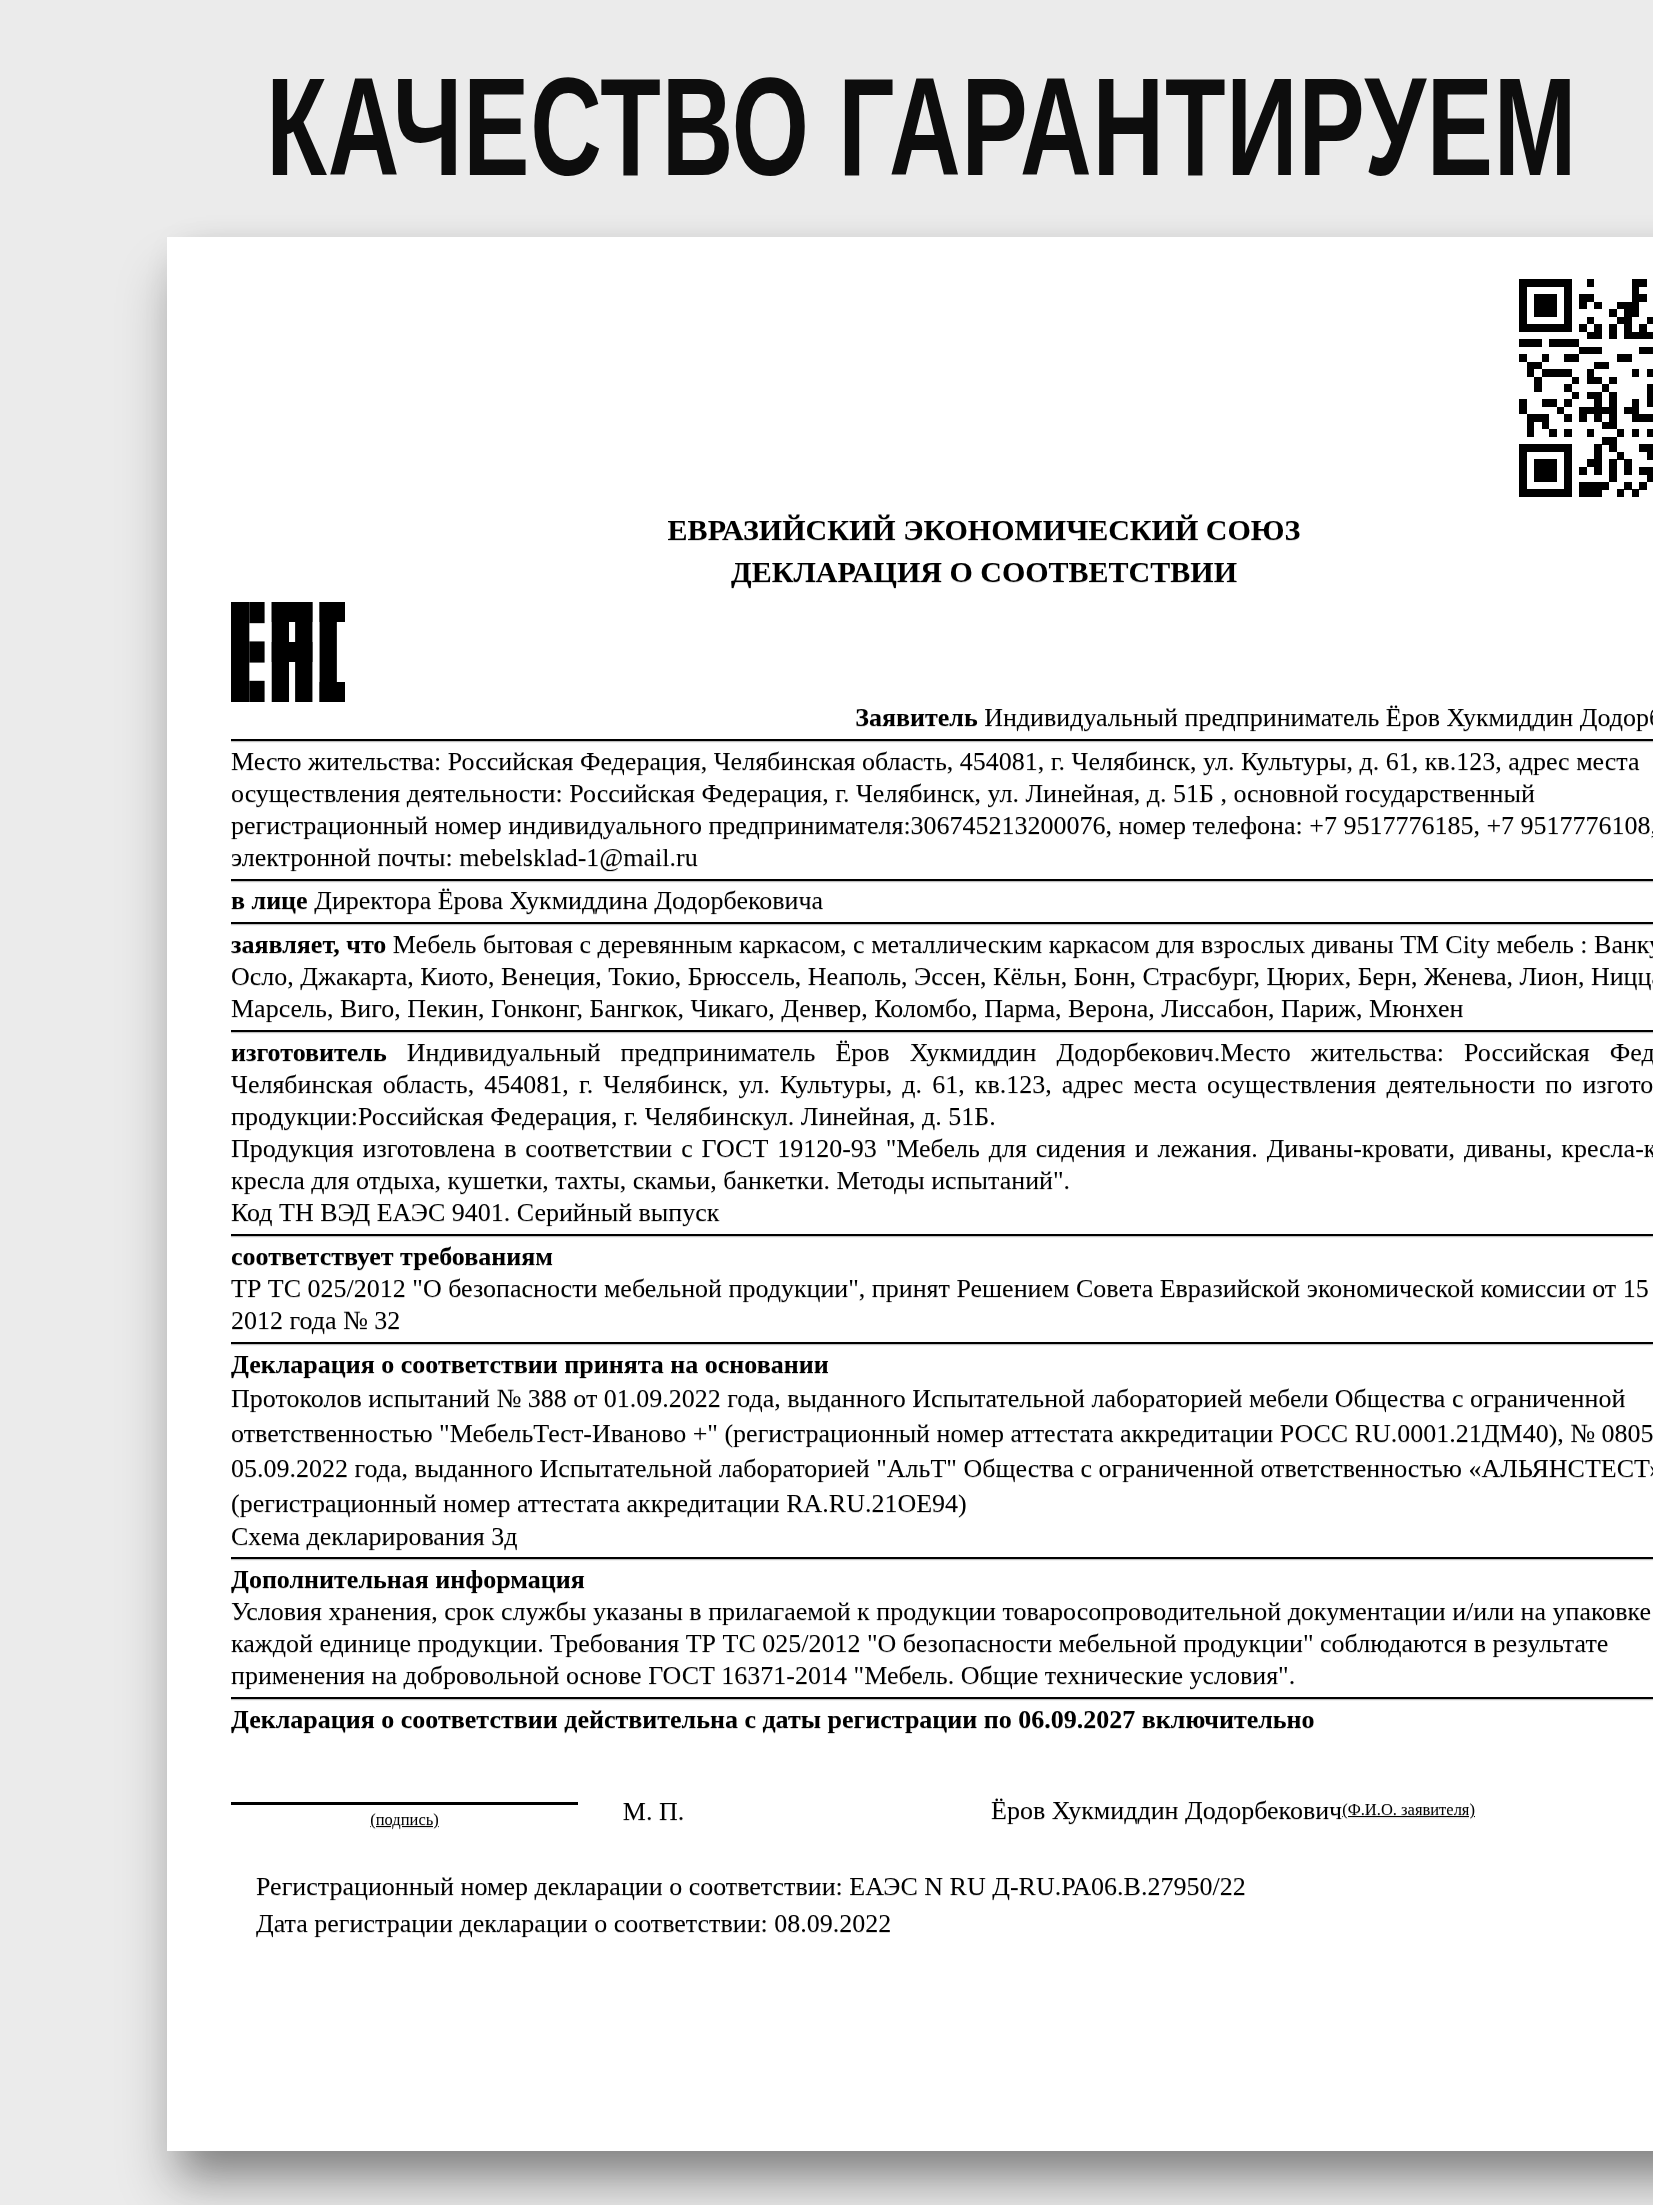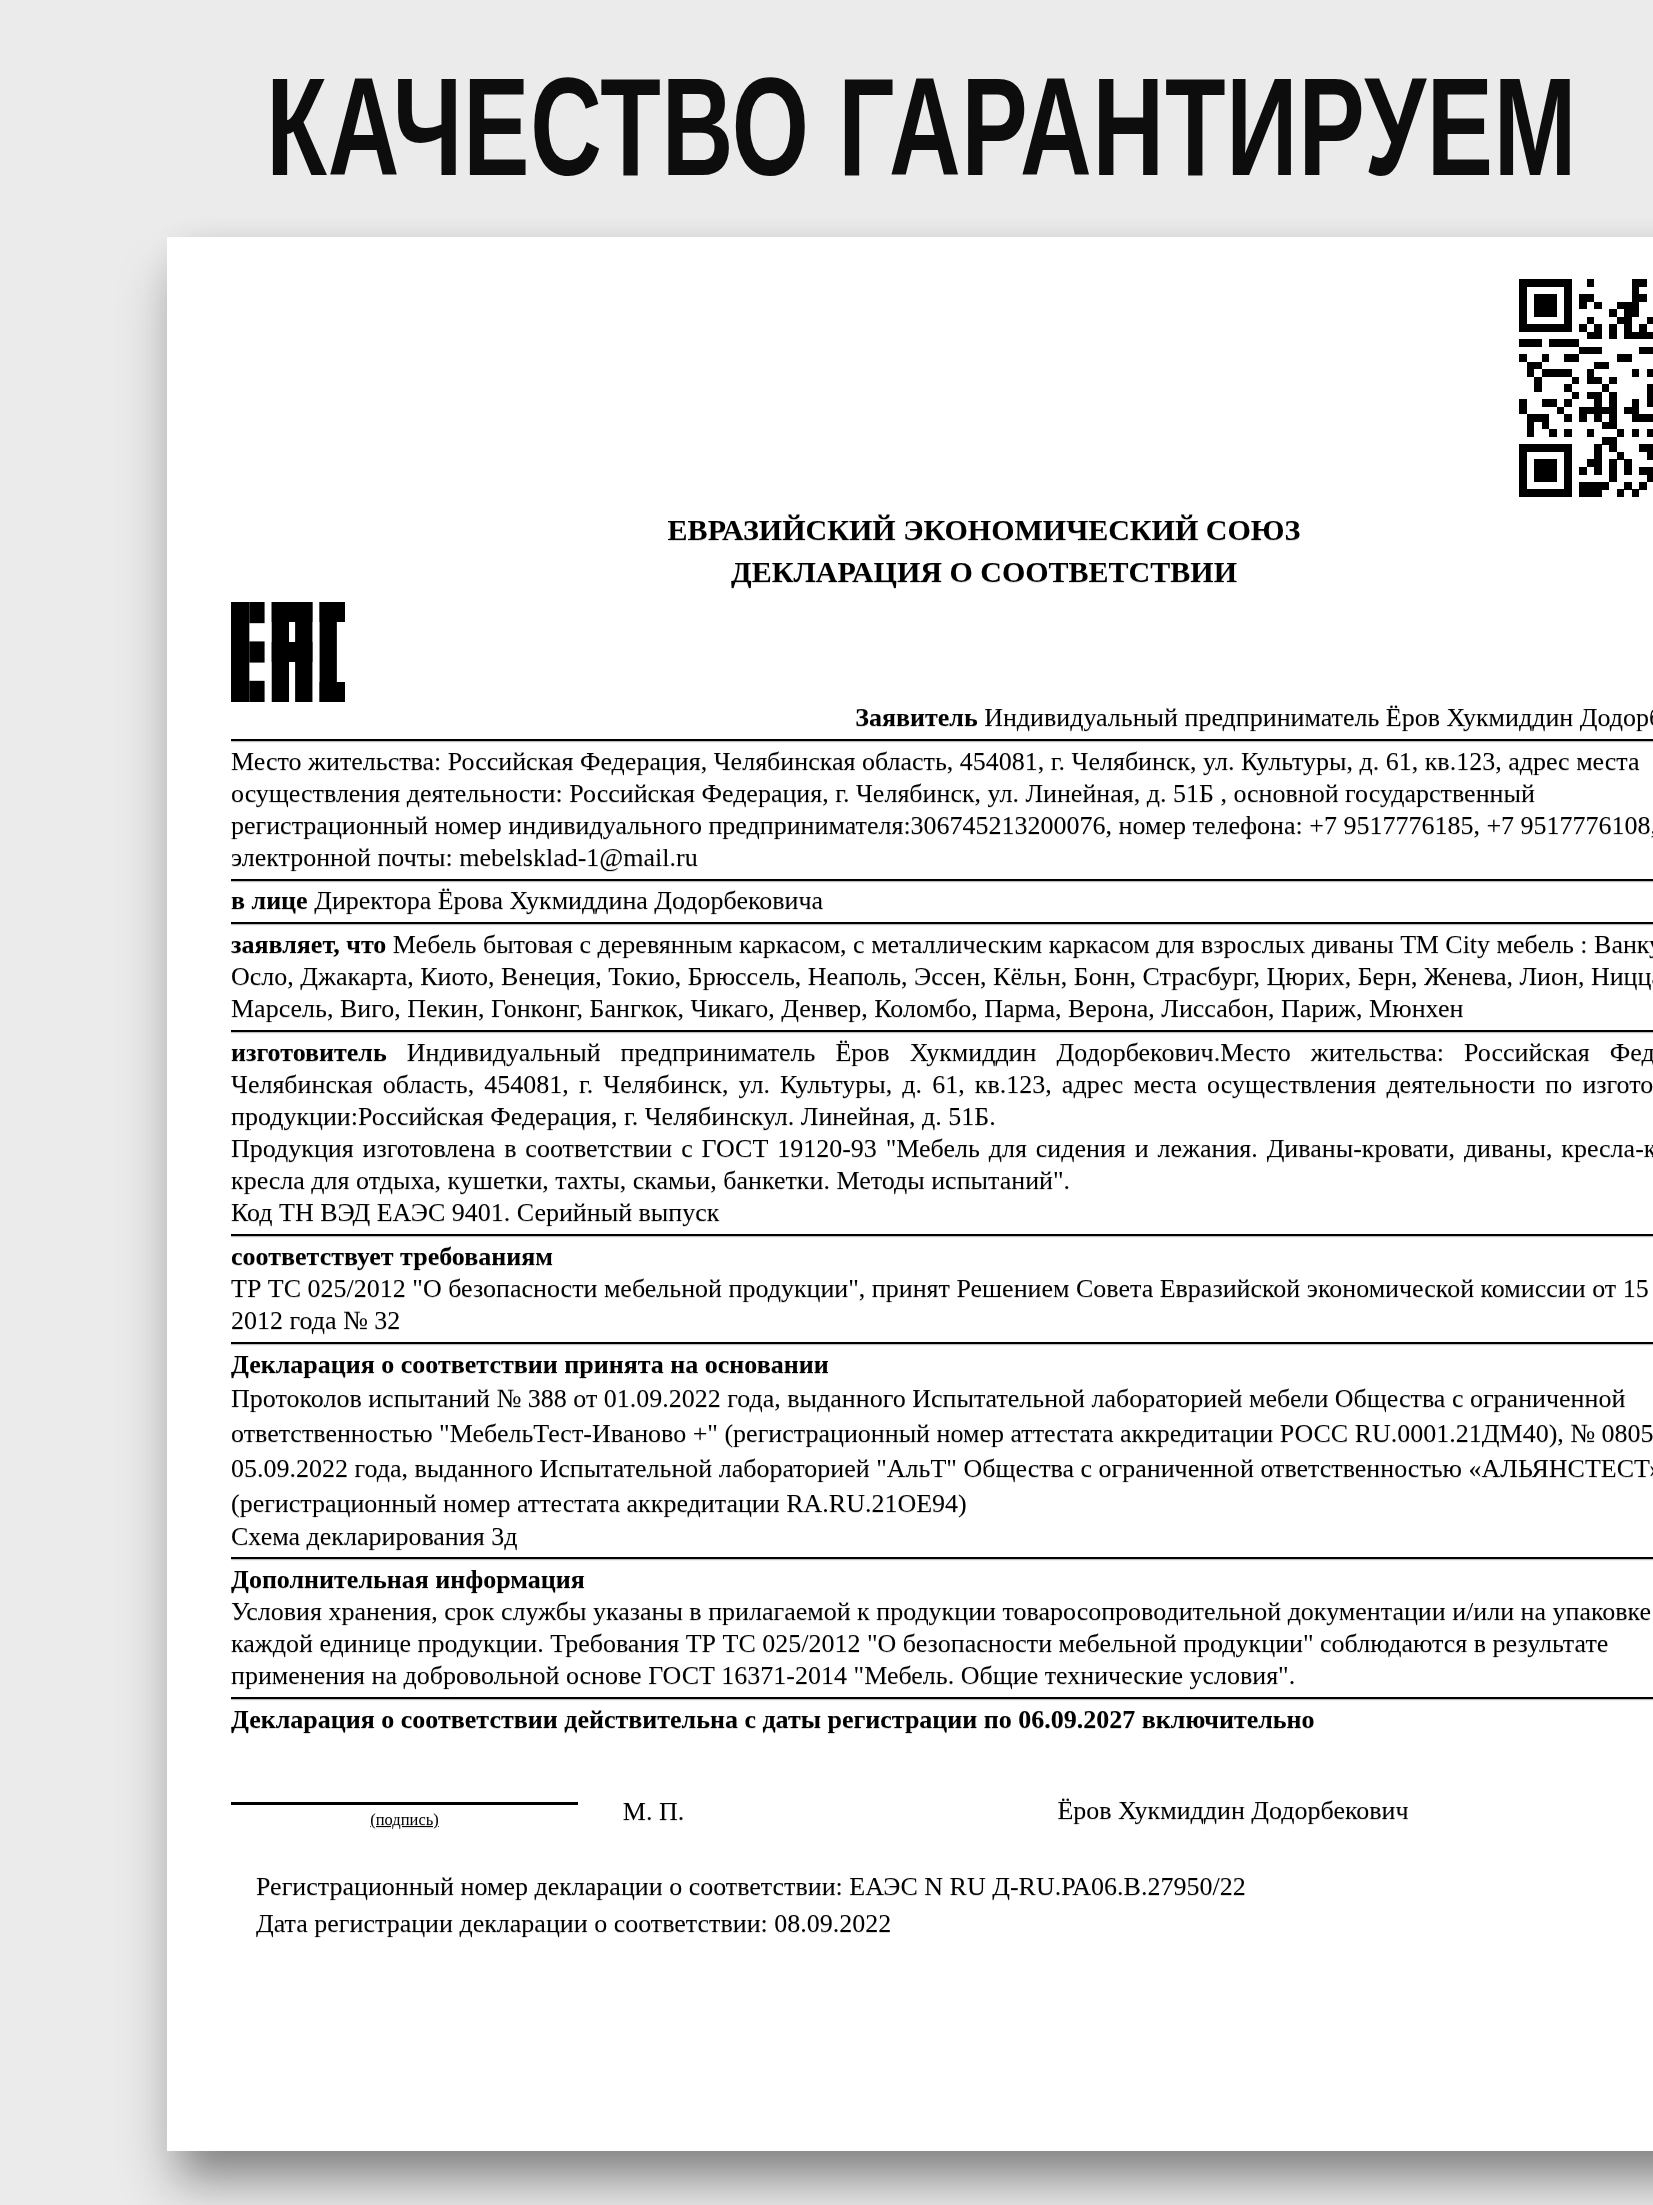--- a/index.html
+++ b/index.html
@@ -551,20 +551,21 @@
 
       <div class="sig-row">
         <div class="sig-left">
           <div class="sig-line"></div>
           <div class="sig-cap">(подпись)</div>
         </div>
         <div class="sig-mp">М. П.</div>
         <div class="sig-right">
           <div class="sig-name">Ёров Хукмиддин Додорбекович</div>
           <div class="sig-line"></div>
+          <div class="sig-cap">(Ф.И.О. заявителя)</div>
         </div>
       </div>
 
       <div class="reg">
         <div>Регистрационный номер декларации о соответствии: ЕАЭС N RU Д-RU.РА06.В.27950/22</div>
         <div>Дата регистрации декларации о соответствии: 08.09.2022</div>
       </div>
 
     </div>
   </div>

